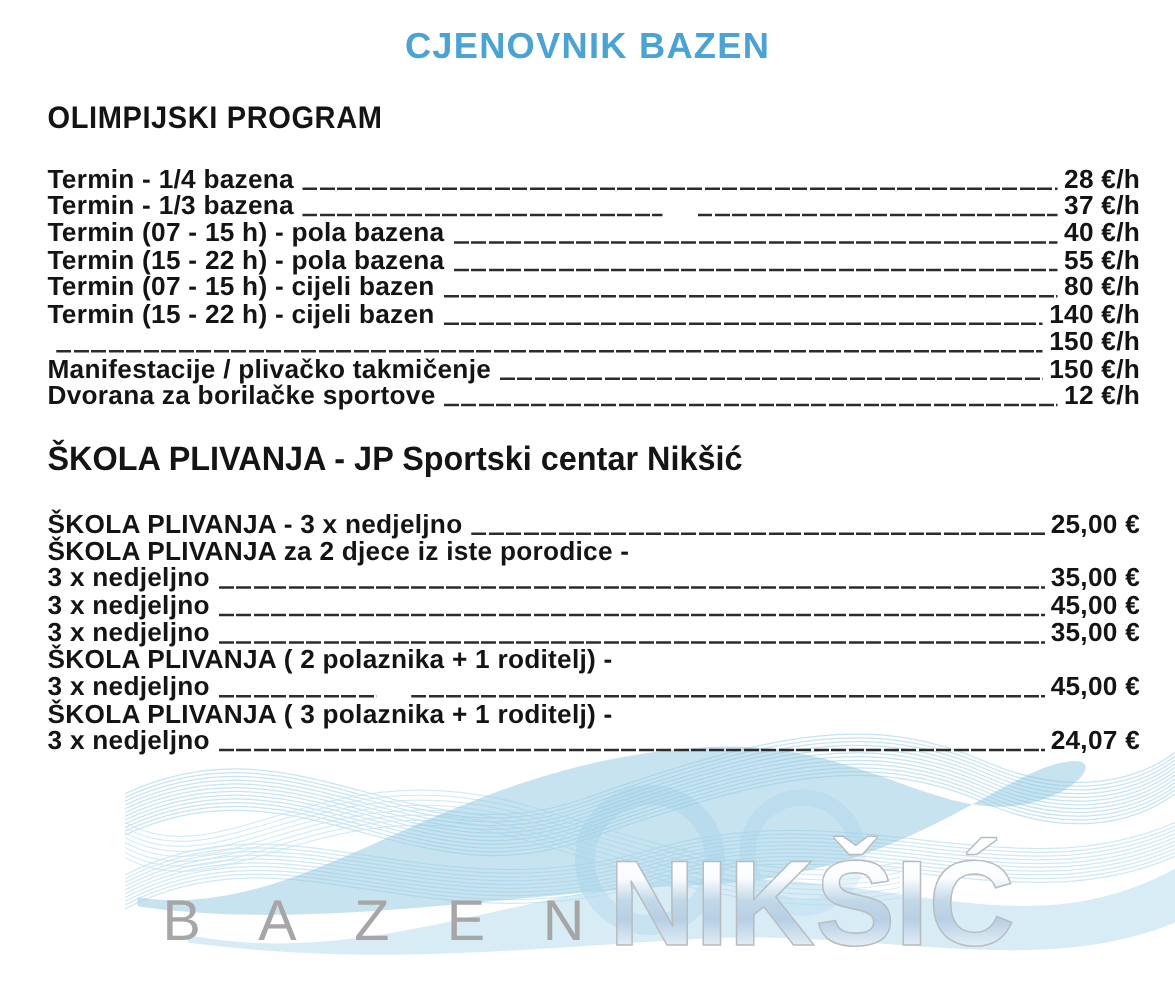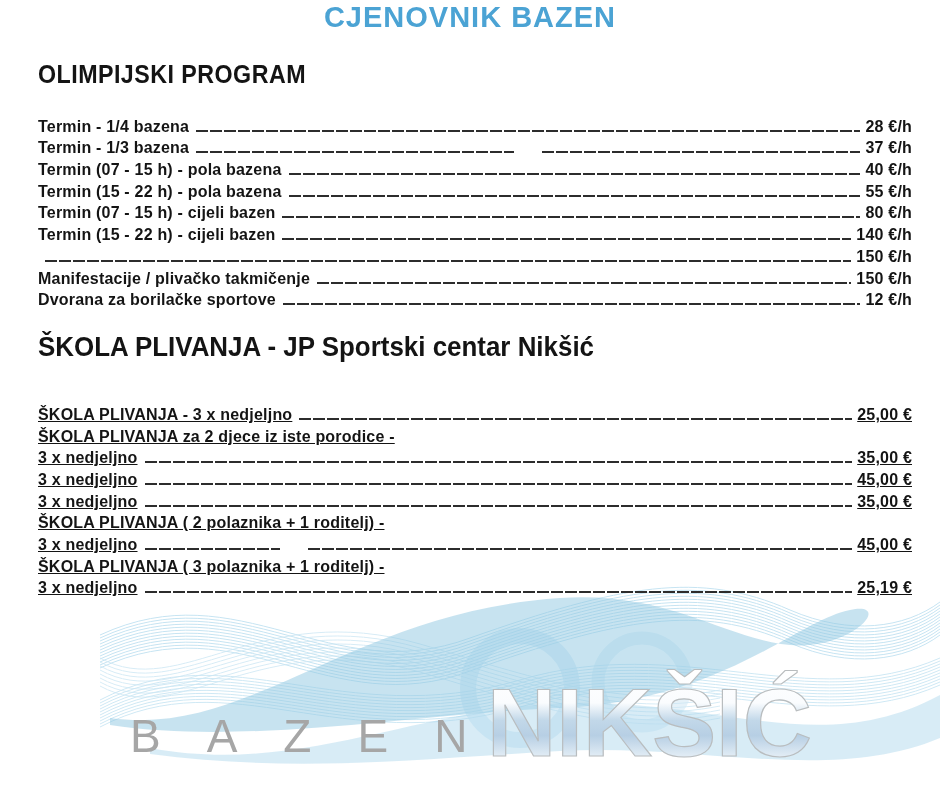--- a/index.html
+++ b/index.html
@@ -4,38 +4,38 @@
 <style>
   html,body { margin:0; padding:0; background:#ffffff; }
   .page {
     position:relative; width:940px; height:788px; background:#ffffff;
     font-family:"Liberation Sans", sans-serif; color:#141414; overflow:hidden;
   }
   .watermark { position:absolute; left:0; top:540px; width:940px; height:248px; z-index:0; }
   .content { position:relative; z-index:1; }
 
   .title {
-    text-align:center;
+    padding-top:20px; text-align:center;
     font-size:29px; font-weight:bold; letter-spacing:1px; color:#4BA3D4;
     line-height:34px;
   }
   .h1 {
     margin:26px 0 0 38px; font-size:25px; font-weight:bold; line-height:28px;
     transform:scaleX(0.93); transform-origin:left center; letter-spacing:0.5px;
   }
   .h2 {
     margin:21px 0 0 38px; font-size:27px; font-weight:bold; line-height:34px;
     transform:scaleX(0.96); transform-origin:left center;
   }
   .list { margin:0 28px 0 38px; }
   .list.first { margin-top:26px; }
-  .list.second { margin-top:38px;text-decoration:underline; }
+  .list.second { margin-top:26px; }
   .row {
     display:flex; align-items:flex-end; height:21.7px;
-    font-size:16px; font-weight:bold; white-space:nowrap; letter-spacing:0.2px;
+    font-size:21px; font-weight:bold; white-space:nowrap; letter-spacing:0.2px;
   }
   .leader {
     flex-grow:1; align-self:flex-end; height:2px; margin:0 5px 4px 7px;
     background:repeating-linear-gradient(90deg,#2c2c2c 0 12px, rgba(0,0,0,0) 12px 14px);
   }
   .leader-gap { width:16px; }
   .price { }
 </style>
 </head>
 <body>
@@ -193,17 +193,17 @@
           <span class="leader-gap"></span>
           <span class="leader" style="flex-grow: 4;"></span>
           <span class="price">45,00 €</span>
         </div>
         <div class="row">
           <span>ŠKOLA PLIVANJA ( 3 polaznika + 1 roditelj) -</span>
         </div>
         <div class="row">
           <span>3 x nedjeljno</span>
           <span class="leader" style="flex-grow: 1;"></span>
-          <span class="price">25,19 €</span>
+          <span class="price">24,07 €</span>
         </div>
       </div>
   </div>
 </div>
 
 </body></html>

